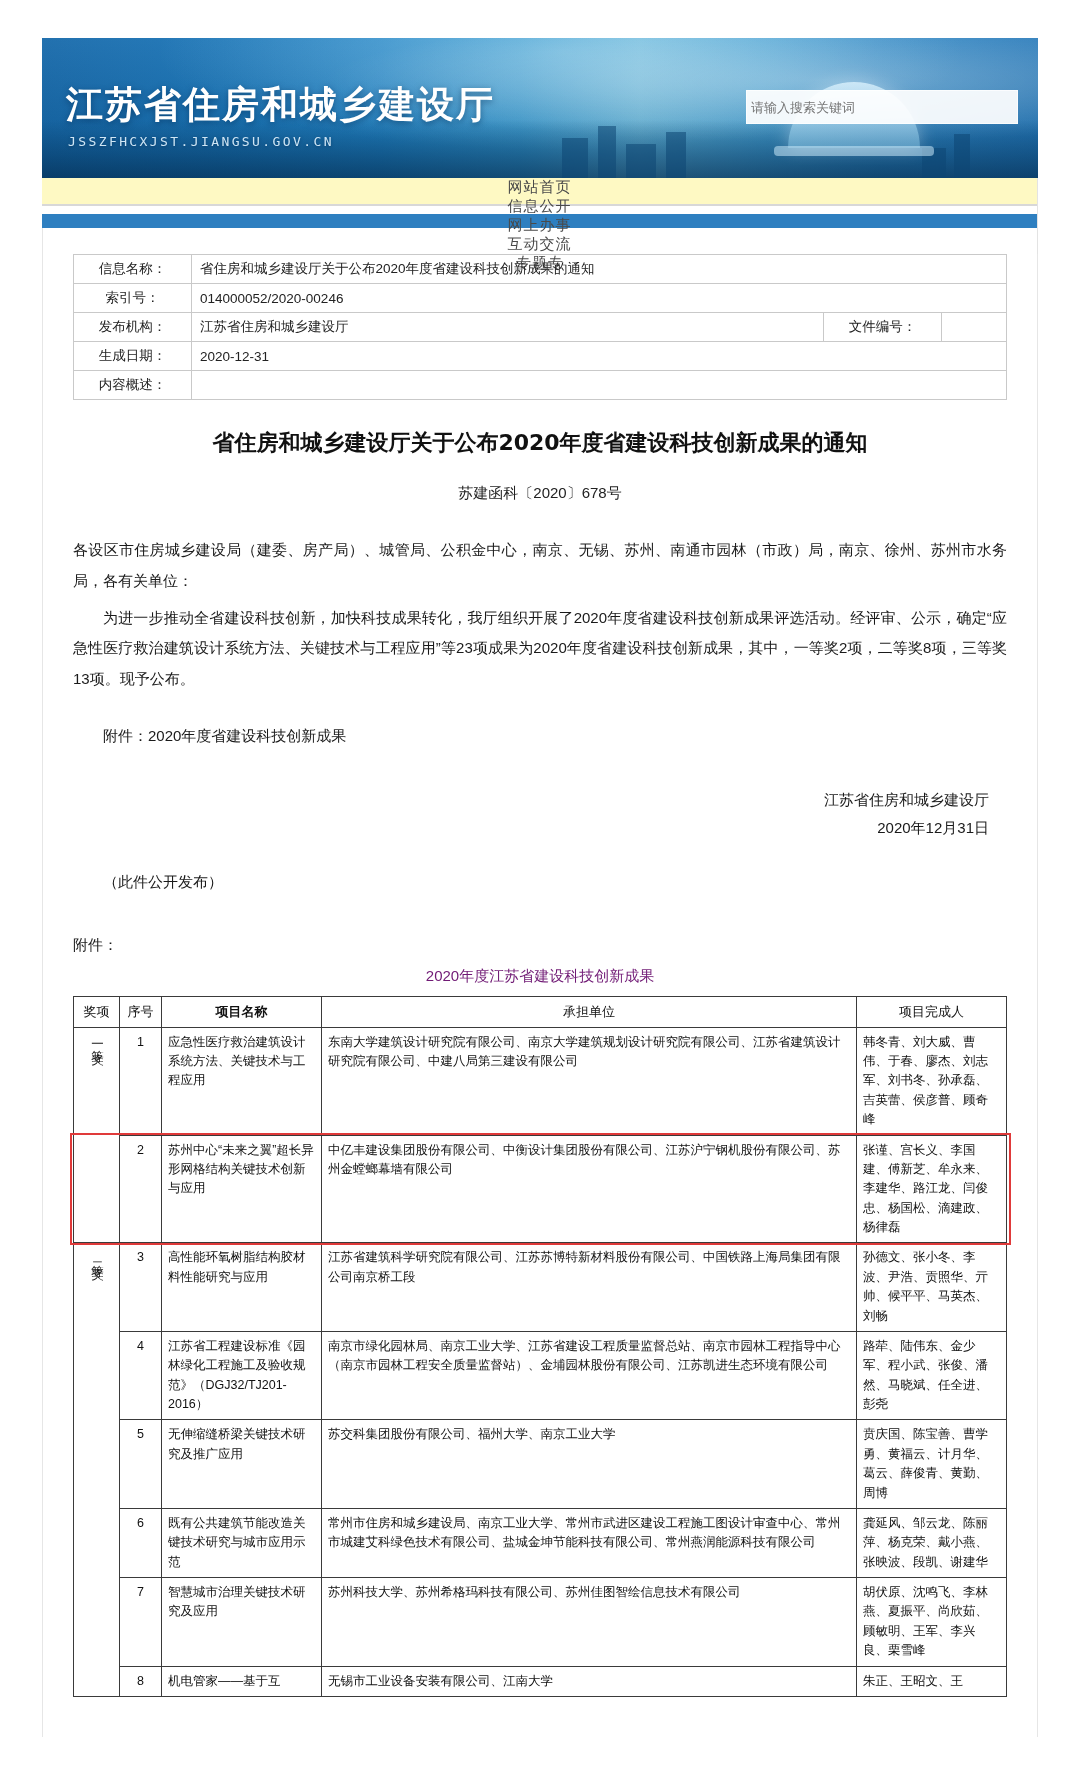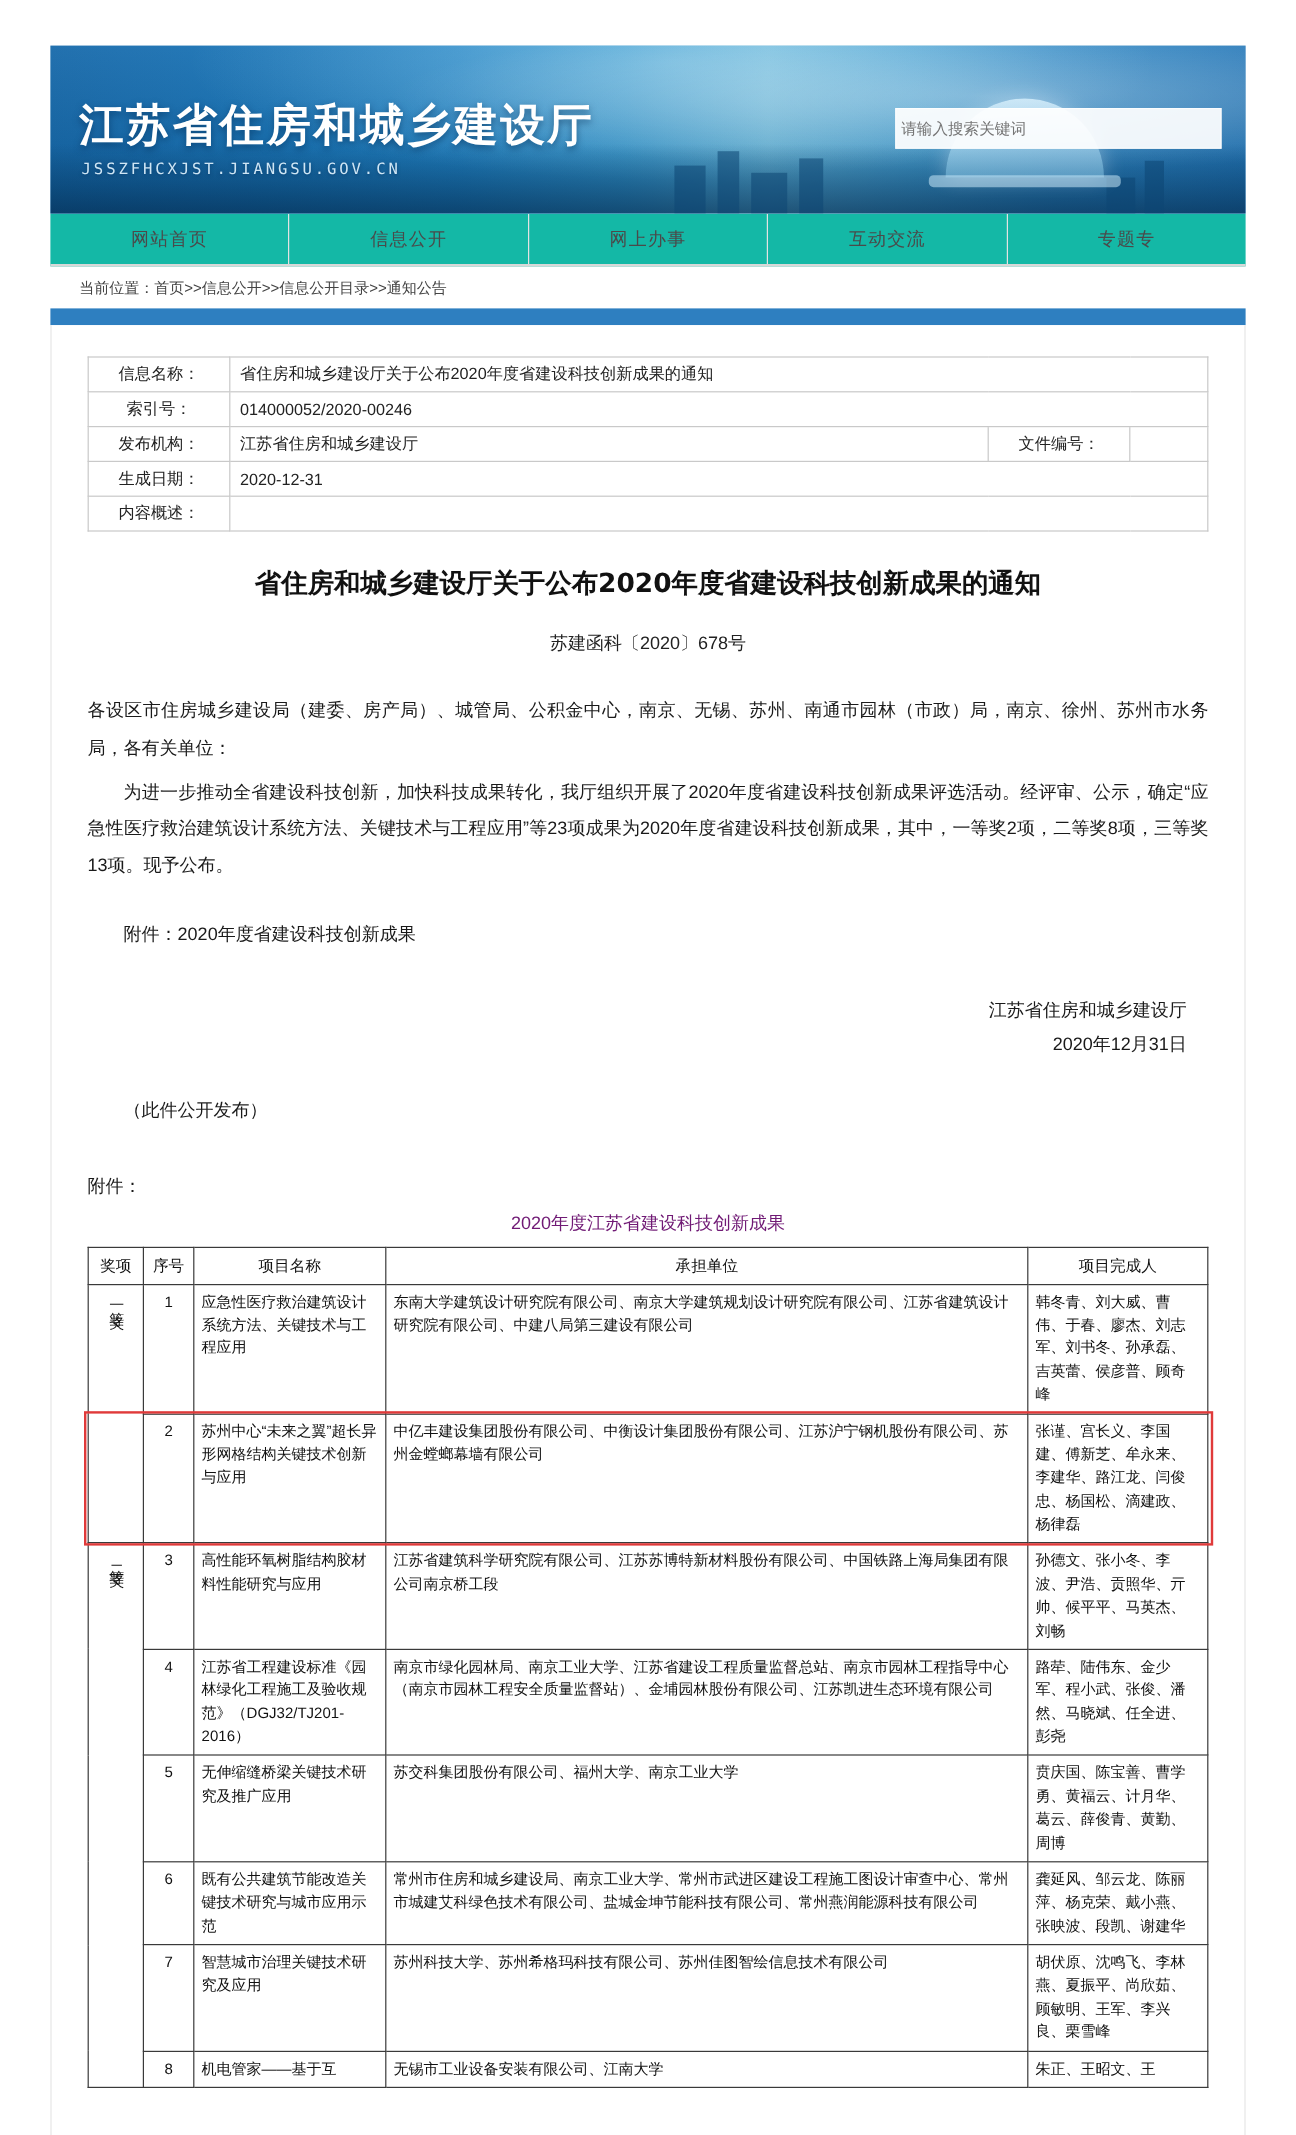--- a/index.html
+++ b/index.html
@@ -76,25 +76,26 @@
   }
   .search-box input {
     border: none; outline: none; background: transparent;
     width: 100%; font-size: 13px; color: #555;
     font-family: "Liberation Sans", sans-serif;
   }
 
   
   .nav {
     margin: 0 42px;
-    height: 44px;
-    background: #14b8a6;
+    height: 28px;
+    background: #fef9c3;
     border-bottom: 2px solid #d8d8d8;
     display: flex;
     align-items: stretch;
+    flex-direction: column;
   }
   .nav-item {
     flex: 1;
     display: flex; align-items: center; justify-content: center;
     font-size: 15px; color: #4a4a4a;
     border-right: 1px solid #e3e3e3;
     letter-spacing: 1px;
   }
   .nav-item:last-child { border-right: none; }
 
@@ -253,23 +254,20 @@
   </div>
 
   <div class="nav">
     <div class="nav-item">网站首页</div>
     <div class="nav-item">信息公开</div>
     <div class="nav-item">网上办事</div>
     <div class="nav-item">互动交流</div>
     <div class="nav-item">专题专</div>
   </div>
 
-  <div class="crumb-row">
-    <span>当前位置：</span><span>首页&gt;&gt;信息公开&gt;&gt;信息公开目录&gt;&gt;通知公告</span>
-  </div>
 
   <div class="blue-bar"></div>
 
   <div class="content-wrap">
 
     <table class="meta">
       <tbody>
           <tr>
         <td class="lbl">信息名称：</td>
         <td colspan="3">省住房和城乡建设厅关于公布2020年度省建设科技创新成果的通知</td>
@@ -311,21 +309,21 @@
 
     <div class="attach-label">附件：</div>
     <div class="attach-title">2020年度江苏省建设科技创新成果</div>
 
     <div class="award-wrap">
       <table class="award">
         <thead>
           <tr>
             <th style="width:46px;">奖项</th>
             <th style="width:42px;">序号</th>
-            <th style="width:160px;">项目名称</th>
+            <th style="width:160px;font-weight:bold;">项目名称</th>
             <th>承担单位</th>
             <th style="width:150px;">项目完成人</th>
           </tr>
         </thead>
         <tbody>
           <tr>
             <td class="c-award" rowspan="2"><span class="vert">一等奖</span></td>
             <td class="c-no">1</td>
             <td class="c-name">应急性医疗救治建筑设计系统方法、关键技术与工程应用</td>
             <td class="c-unit">东南大学建筑设计研究院有限公司、南京大学建筑规划设计研究院有限公司、江苏省建筑设计研究院有限公司、中建八局第三建设有限公司</td>

